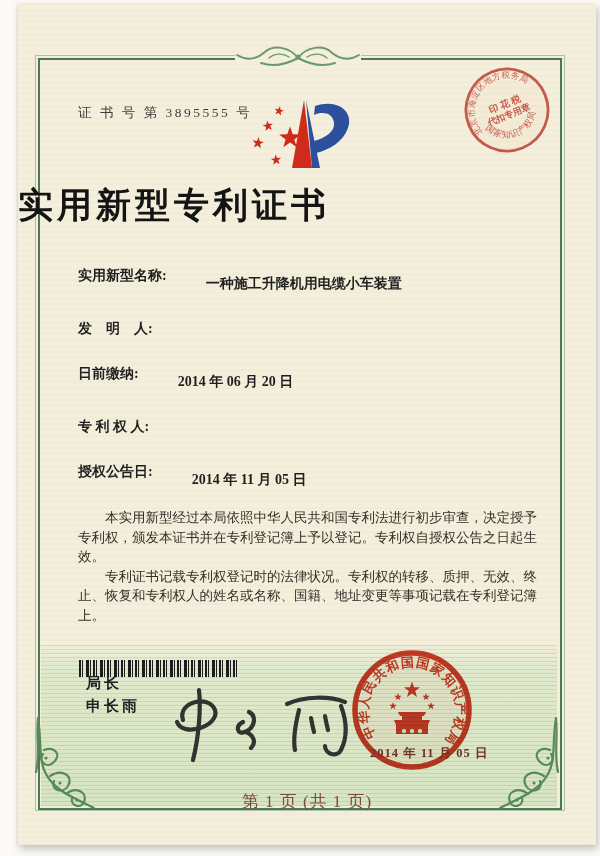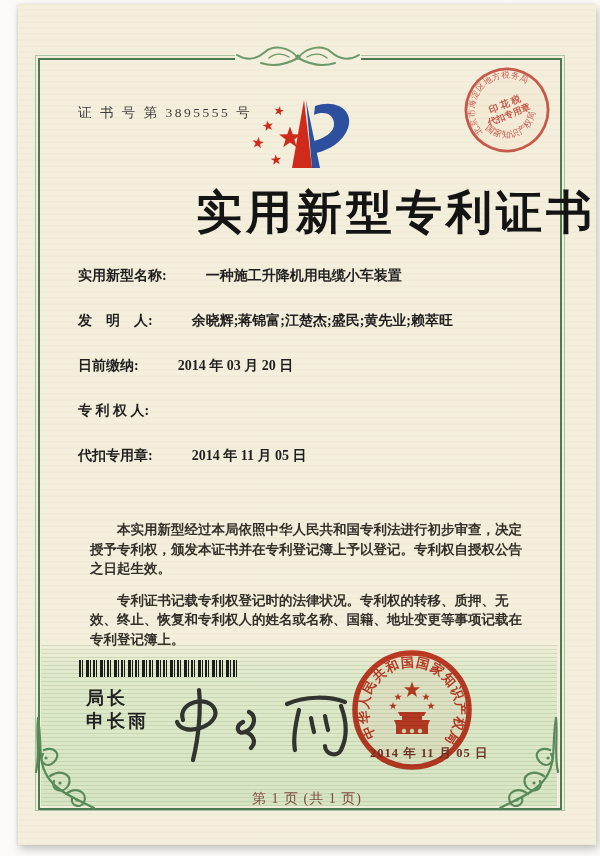--- a/index.html
+++ b/index.html
@@ -10,39 +10,39 @@
          background-image:repeating-linear-gradient(0deg,rgba(190,178,140,.06) 0 2px,rgba(0,0,0,0) 2px 6px);
          box-shadow:2px 4px 8px rgba(90,90,80,.35), -1px 0 2px rgba(120,120,110,.15);}
   .green-zone{position:absolute;left:23px;top:638px;width:516px;height:164px;z-index:1;
          background:
            repeating-linear-gradient(0deg,rgba(110,150,90,.20) 0 1px,rgba(0,0,0,0) 1px 4px),
            linear-gradient(180deg,rgba(222,234,203,0) 0%,rgba(221,233,201,.85) 16%,rgba(213,228,194,.95) 100%);}
   .frame-outer{position:absolute;left:17px;top:51px;width:528px;height:754px;border:1px solid #a9c4a2;z-index:2;}
   .frame-inner{position:absolute;left:20px;top:54px;width:520px;height:748px;border:2px solid #4c7a50;z-index:2;}
   .cert-no{position:absolute;left:60px;top:100px;font-size:13.5px;letter-spacing:2.5px;color:#3c3c3c;z-index:4;}
   .logo{position:absolute;left:228px;top:92px;width:112px;height:82px;z-index:4;}
-  .title{position:absolute;left:0;top:178px;width:100%;text-align:right;font-size:46px;font-weight:bold;
+  .title{position:absolute;left:0;top:178px;width:100%;text-align:left;font-size:35px;font-weight:bold;
          letter-spacing:4px;color:#141414;z-index:4;}
   .fields{position:absolute;left:60px;top:262px;width:475px;z-index:4;}
   .frow{display:flex;margin-bottom:26px;font-size:14px;line-height:19px;font-weight:bold;color:#1f1f1f;gap:32px;}
   .flabel{flex:0 0 auto;white-space:pre;}
-  .fvalue{margin-left:7px;white-space:pre;}
+  .fvalue{margin-left:7px;white-space:pre;margin-top:8px;}
   .body-text{position:absolute;left:60px;top:504px;width:464px;z-index:4;font-size:13.5px;line-height:19.5px;
          color:#33302a;}
-  .body-text p{margin:12px;text-indent:2em;font-weight:bold;}
+  .body-text p{margin:0;text-indent:2em;}
   .barcode{position:absolute;left:61px;top:656px;width:160px;height:17px;z-index:4;
          background:repeating-linear-gradient(90deg,#1c1c1c 0 2px,rgba(0,0,0,0) 2px 3px,#1c1c1c 3px 4px,
            rgba(0,0,0,0) 4px 7px,#1c1c1c 7px 10px,rgba(0,0,0,0) 10px 11px,#1c1c1c 11px 12px,rgba(0,0,0,0) 12px 14px);}
-  .signer{position:absolute;left:68px;top:683px;z-index:5;font-size:18px;font-weight:bold;line-height:23px;
+  .signer{position:absolute;left:68px;top:668px;z-index:5;font-size:15px;font-weight:bold;line-height:23px;
          letter-spacing:3px;color:#222;}
   .signature{position:absolute;left:135px;top:678px;width:230px;height:90px;z-index:6;}
   .seal{position:absolute;left:328px;top:640px;width:132px;height:132px;z-index:5;mix-blend-mode:multiply;opacity:.95;}
   .seal-date{position:absolute;left:352px;top:741px;width:130px;z-index:6;font-size:12.5px;font-weight:bold;
          letter-spacing:1px;color:#6d3227;}
-  .footer{position:absolute;left:0;top:786px;width:100%;text-align:center;font-size:14px;letter-spacing:1px;
+  .footer{position:absolute;left:0;top:786px;width:100%;text-align:center;font-size:17px;letter-spacing:1px;
          color:#7d4a40;z-index:4;}
   .tax-stamp{position:absolute;left:441px;top:58px;width:96px;height:96px;z-index:4;opacity:.88;}
   .ornament-top{position:absolute;left:203px;top:38px;width:154px;height:30px;z-index:3;}
   .flourish{position:absolute;width:70px;height:96px;z-index:3;}
   .flourish.left{left:12px;top:712px;}
   .flourish.right{left:476px;top:712px;transform:scaleX(-1);}
 </style>
 </head>
 <body>
 
@@ -113,31 +113,30 @@
 
     <div class="title">实用新型专利证书</div>
 
     <div class="fields">
       <div class="frow">
         <span class="flabel">实用新型名称:</span>
         <span class="fvalue">一种施工升降机用电缆小车装置</span>
       </div>
       <div class="frow">
         <span class="flabel">发　明　人:</span>
-        <span class="fvalue">余晓辉;蒋锦富;江楚杰;盛民;黄先业;赖萃旺</span>
       </div>
       <div class="frow">
         <span class="flabel">日前缴纳:</span>
-        <span class="fvalue">2014 年 03 月 20 日</span>
+        <span class="fvalue">2014 年 06 月 20 日</span>
       </div>
       <div class="frow">
         <span class="flabel">专 利 权 人:</span>
       </div>
       <div class="frow">
-        <span class="flabel">代扣专用章:</span>
+        <span class="flabel">授权公告日:</span>
         <span class="fvalue">2014 年 11 月 05 日</span>
       </div>
     </div>
 
     <div class="body-text">
       <p>本实用新型经过本局依照中华人民共和国专利法进行初步审查，决定授予专利权，颁发本证书并在专利登记簿上予以登记。专利权自授权公告之日起生效。</p>
       <p>专利证书记载专利权登记时的法律状况。专利权的转移、质押、无效、终止、恢复和专利权人的姓名或名称、国籍、地址变更等事项记载在专利登记簿上。</p>
     </div>
 
     <div class="barcode"></div>

